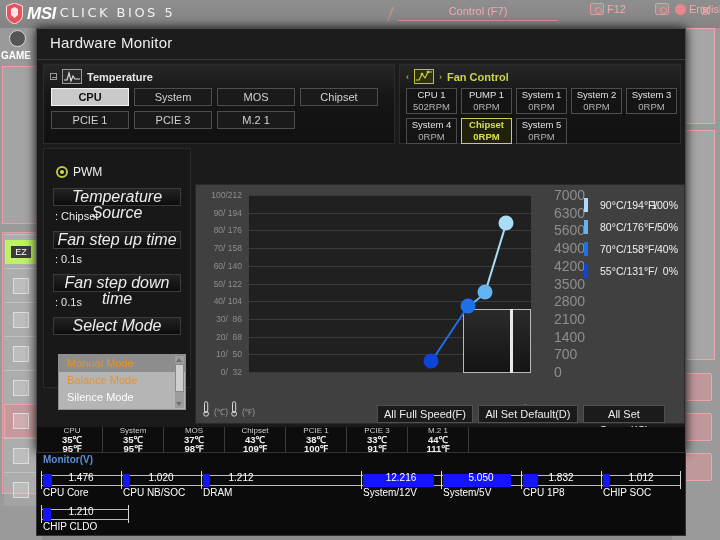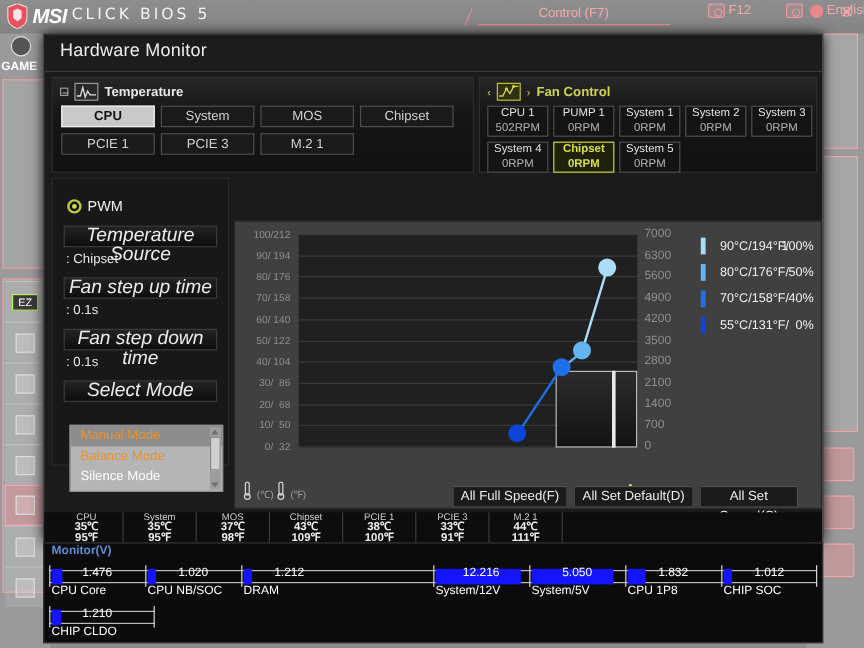--- a/index.html
+++ b/index.html
@@ -53,21 +53,21 @@
   .sb-box { position: absolute; left: 2px; width: 36px; border: 1px solid #e8a0a6;
     background: rgba(255,255,255,0.10); }
   .sb-cell { position: absolute; left: 4px; width: 34px; height: 34px;
     background: rgba(255,255,255,0.10); border-top: 1px solid rgba(255,255,255,0.25);
     display: flex; align-items: center; justify-content: center; }
   .sb-cell-hl { background: rgba(235,140,148,0.45); border: 1px solid #eda6ac; }
   .sb-glyph { width: 16px; height: 16px; border: 1px solid #ddd; background: rgba(255,255,255,0.2); }
   .gam-label { position: absolute; left: 1px; top: 22px; color: #fff; font-size: 10px; font-weight: bold; }
   .clock-ic { position: absolute; left: 9px; top: 2px; width: 17px; height: 17px; border-radius: 50%;
     background: #555; border: 1px solid #ddd; }
-  .ez-pill { font-size: 9px; color: #fff; background: #3a3a3a; padding: 1px 4px; border: 1px solid #bef264; }
+  .ez-pill { font-size: 9px; color: #fff; background: #3a3a3a; padding: 1px 4px; border: 6px solid #bef264; }
   .right-col { position: absolute; right: 0; top: 28px; width: 48px; bottom: 0; background: #9a9a9a; }
   .rc-box { position: absolute; right: 5px; width: 38px; border: 1px solid #eda6ac;
     background: rgba(255,255,255,0.12); }
   .rc-cell { position: absolute; right: 8px; width: 30px; height: 28px;
     background: rgba(236,150,157,0.45); border: 1px solid #eda6ac; border-radius: 2px;
     display:flex; align-items:center; justify-content:center; color:#fff; font-size:11px; }
 
   
   .dialog {
     position: absolute; left: 36px; top: 28px; width: 650px; height: 424px;
@@ -183,21 +183,21 @@
     background: #202020;
   }
   .gline { position: absolute; left: 0; width: 282px; height: 1px; background: #3a3a3a; }
   .yleft { position: absolute; left: 0; top: 10px; width: 49px; height: 178px; }
   .yright { position: absolute; left: 337px; top: 10px; width: 42px; height: 178px; }
   .ytick {
     position: absolute; right: 3px; font-size: 8.5px; color: #8e8e8e;
     transform: translateY(-50%); white-space: pre;
     font-family: "Liberation Sans", sans-serif;
   }
-  .ytick-r { position: absolute; left: 4px; font-size: 10px; color: #8e8e8e; transform: translateY(-50%); }
+  .ytick-r { position: absolute; left: 21px; font-size: 14px; color: #8e8e8e; transform: translateY(-50%); }
 
   .dot { position: absolute; border-radius: 50%; transform: translate(-50%,-50%); cursor: pointer; }
   .seg { position: absolute; transform-origin: 0 50%; height: 2px; }
 
   .slider-box {
     position: absolute; border: 1px solid #b9b9b9;
     background: linear-gradient(180deg,#2b2b2b,#141414);
   }
   .slider-handle { position: absolute; width: 3px; background: #e9e9e9; }
 

